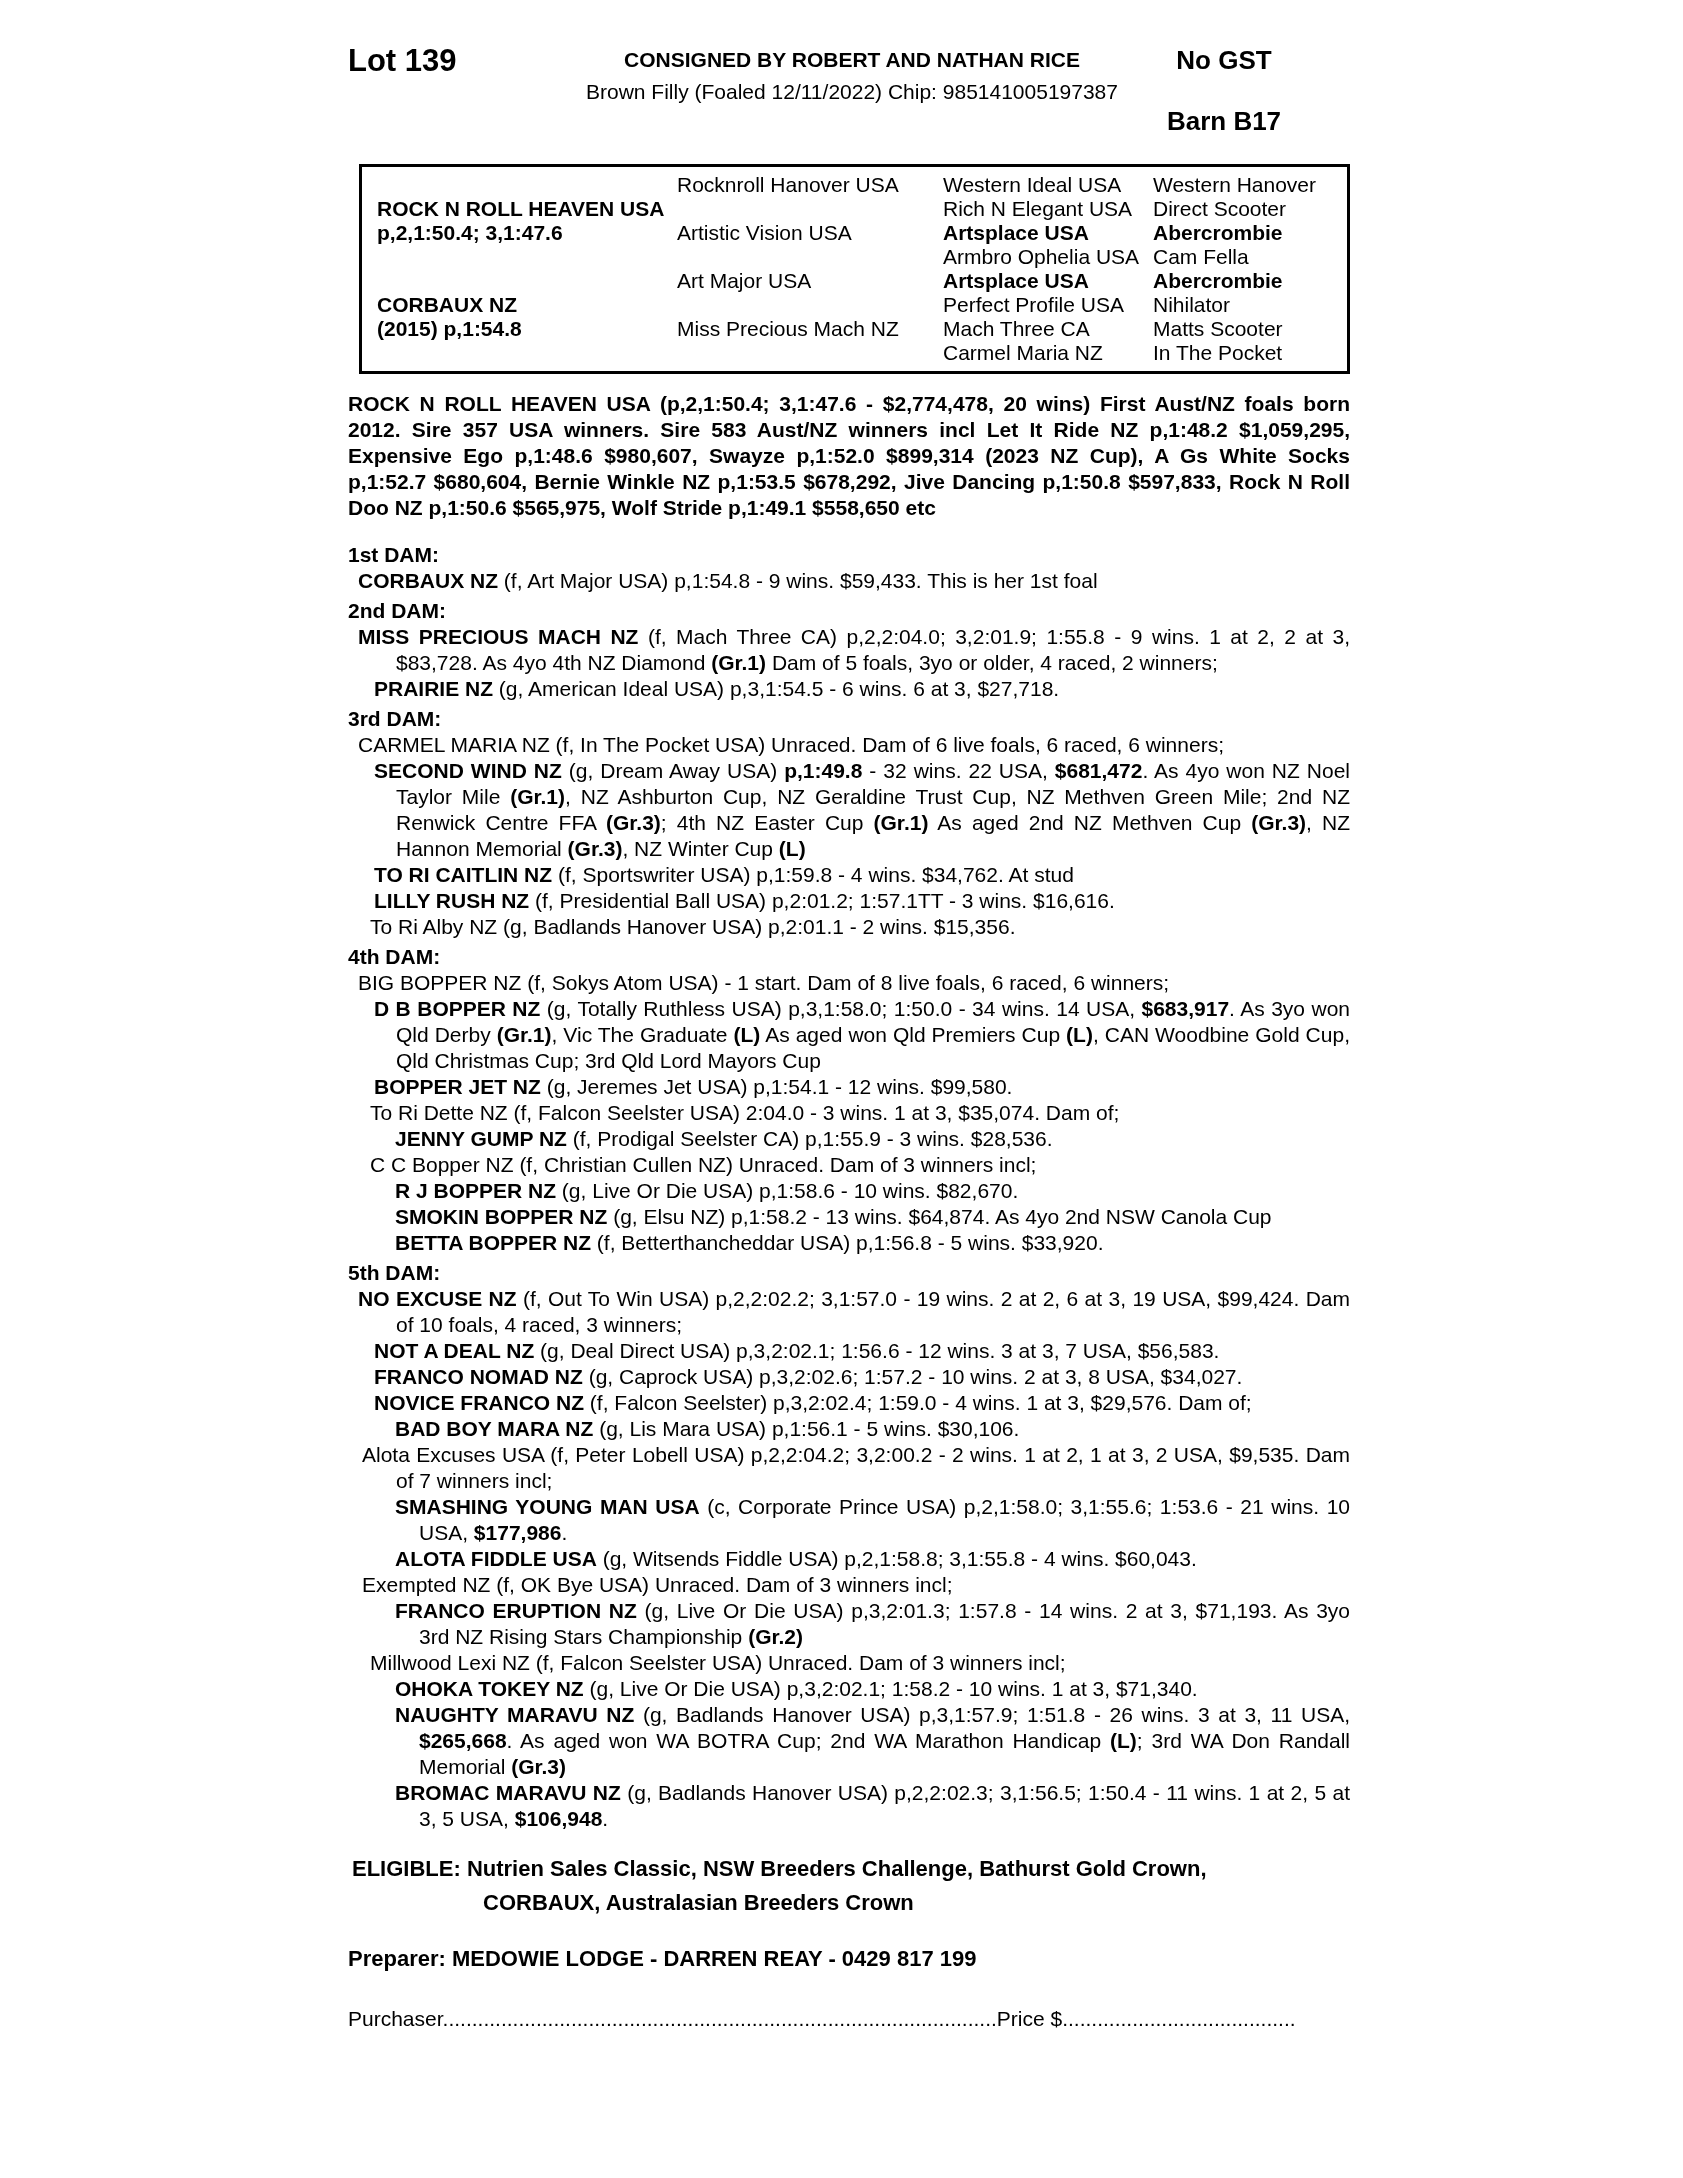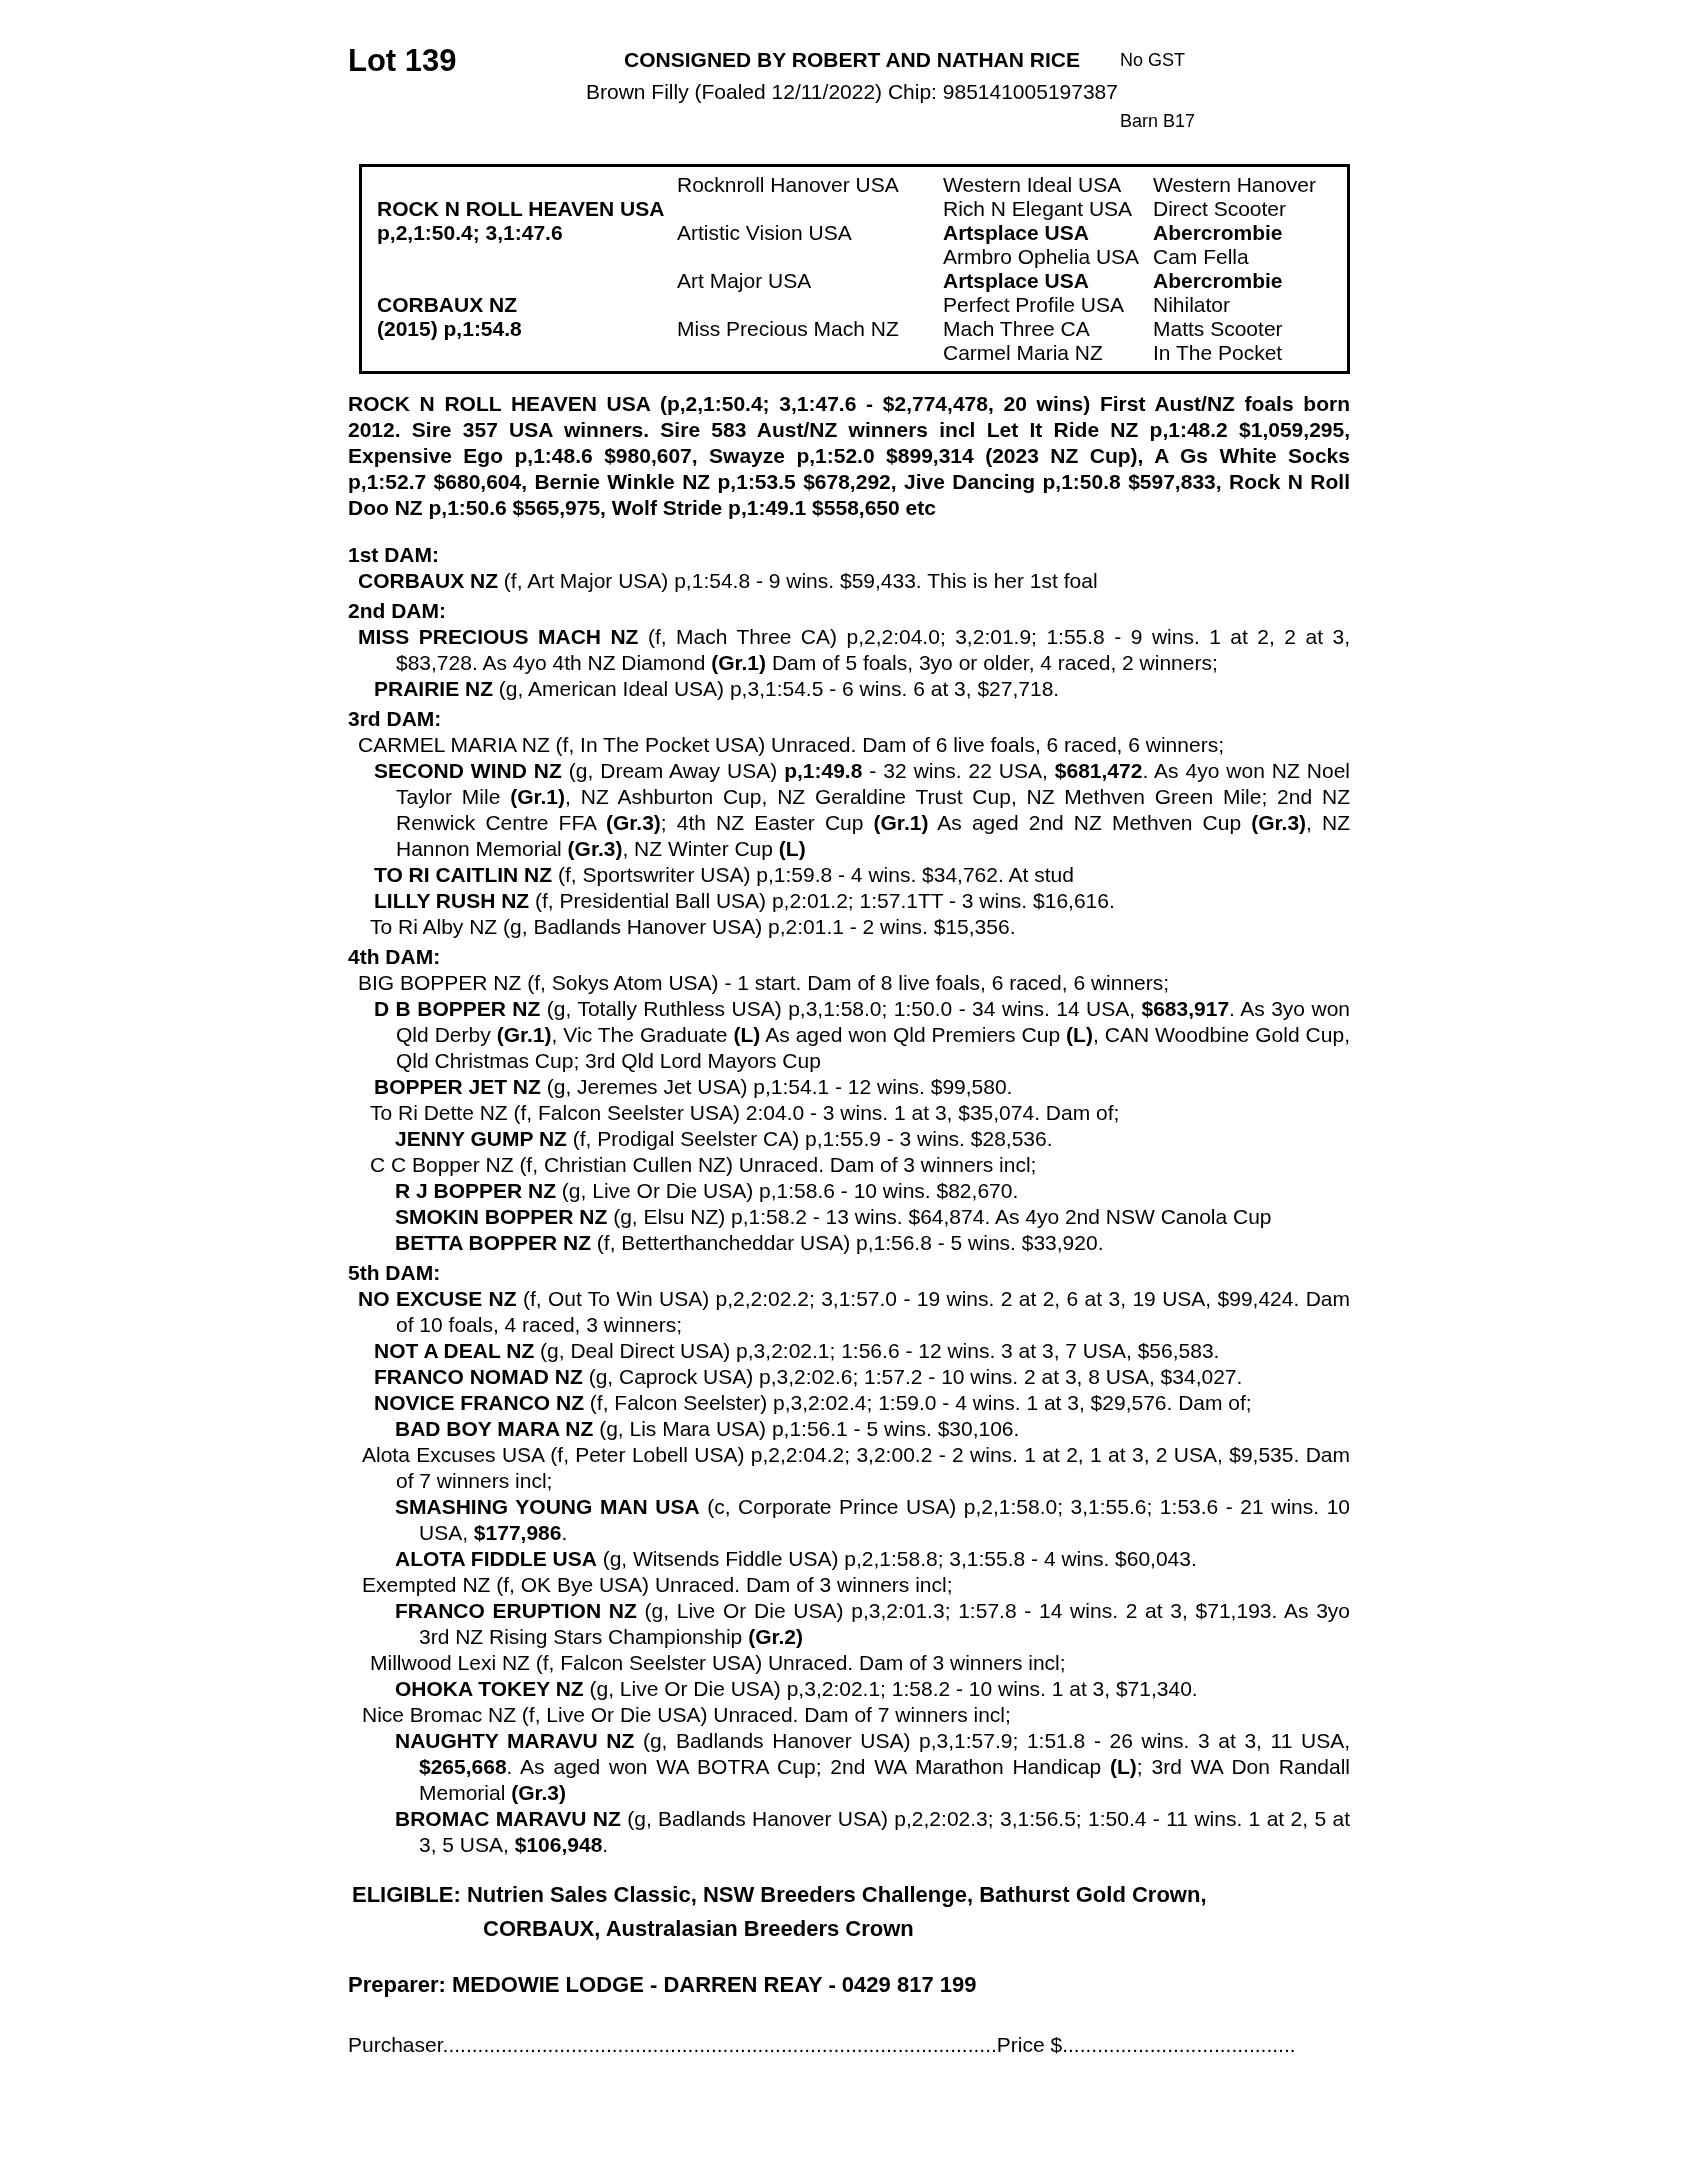--- a/index.html
+++ b/index.html
@@ -6,21 +6,21 @@
   body{width:1683px;height:2178px;position:relative;font-family:"Liberation Sans","DejaVu Sans",sans-serif;color:#000;}
   .page{position:absolute;left:0;top:0;width:1683px;height:2178px;background:#fff;}
   .content{position:absolute;left:348px;top:44px;width:1002px;}
 
   
   .header{display:grid;grid-template-columns:236px 1fr 230px;align-items:start;}
   .lot{font-size:31px;font-weight:bold;line-height:34px;}
   .hcenter{text-align:center;}
   .consigned{font-weight:bold;font-size:21px;line-height:32px;}
   .desc{font-size:21px;line-height:31px;}
-  .hright{text-align:left;padding-right:22px;font-weight:normal;font-size:18px;}
+  .hright{text-align:center;padding-right:22px;font-weight:bold;font-size:26px;}
   .nogst{line-height:32px;}
   .barn{line-height:26px;margin-top:32px;}
 
   
   .ptable{border:3px solid #000;margin-top:30px;padding:6px 0 6px 15px;display:grid;
           grid-template-columns:300px 266px 210px 1fr;font-size:21px;margin-left:11px;}
   .trow{display:contents;}
   .tc{line-height:24px;white-space:nowrap;}
 
   
@@ -143,21 +143,20 @@
       <p class="ln h23"><span class="b">FRANCO NOMAD NZ</span><span> (g, Caprock USA) p,3,2:02.6; 1:57.2 - 10 wins. 2 at 3, 8 USA, $34,027.</span></p>
       <p class="ln h23"><span class="b">NOVICE FRANCO NZ</span><span> (f, Falcon Seelster) p,3,2:02.4; 1:59.0 - 4 wins. 1 at 3, $29,576. Dam of;</span></p>
       <p class="ln h34"><span class="b">BAD BOY MARA NZ</span><span> (g, Lis Mara USA) p,1:56.1 - 5 wins. $30,106.</span></p>
       <p class="ln h13b"><span>Alota Excuses USA (f, Peter Lobell USA) p,2,2:04.2; 3,2:00.2 - 2 wins. 1 at 2, 1 at 3, 2 USA, $9,535. Dam of 7 winners incl;</span></p>
       <p class="ln h34"><span class="b">SMASHING YOUNG MAN USA</span><span> (c, Corporate Prince USA) p,2,1:58.0; 3,1:55.6; 1:53.6 - 21 wins. 10 USA, </span><span class="b">$177,986</span><span>.</span></p>
       <p class="ln h34"><span class="b">ALOTA FIDDLE USA</span><span> (g, Witsends Fiddle USA) p,2,1:58.8; 3,1:55.8 - 4 wins. $60,043.</span></p>
       <p class="ln h13b"><span>Exempted NZ (f, OK Bye USA) Unraced. Dam of 3 winners incl;</span></p>
       <p class="ln h34"><span class="b">FRANCO ERUPTION NZ</span><span> (g, Live Or Die USA) p,3,2:01.3; 1:57.8 - 14 wins. 2 at 3, $71,193. As 3yo 3rd NZ Rising Stars Championship </span><span class="b">(Gr.2)</span></p>
       <p class="ln h23b"><span>Millwood Lexi NZ (f, Falcon Seelster USA) Unraced. Dam of 3 winners incl;</span></p>
       <p class="ln h34"><span class="b">OHOKA TOKEY NZ</span><span> (g, Live Or Die USA) p,3,2:02.1; 1:58.2 - 10 wins. 1 at 3, $71,340.</span></p>
-      <p class="ln h13b"><span>Nice Bromac NZ (f, Live Or Die USA) Unraced. Dam of 7 winners incl;</span></p>
       <p class="ln h34"><span class="b">NAUGHTY MARAVU NZ</span><span> (g, Badlands Hanover USA) p,3,1:57.9; 1:51.8 - 26 wins. 3 at 3, 11 USA, </span><span class="b">$265,668</span><span>. As aged won WA BOTRA Cup; 2nd WA Marathon Handicap </span><span class="b">(L)</span><span>; 3rd WA Don Randall Memorial </span><span class="b">(Gr.3)</span></p>
       <p class="ln h34"><span class="b">BROMAC MARAVU NZ</span><span> (g, Badlands Hanover USA) p,2,2:02.3; 3,1:56.5; 1:50.4 - 11 wins. 1 at 2, 5 at 3, 5 USA, </span><span class="b">$106,948</span><span>.</span></p>
     </div>
 
     <p class="elig elig1">ELIGIBLE: Nutrien Sales Classic, NSW Breeders Challenge, Bathurst Gold Crown,</p>
     <p class="elig elig2">CORBAUX, Australasian Breeders Crown</p>
 
     <p class="preparer">Preparer: MEDOWIE LODGE - DARREN REAY - 0429 817 199</p>
 
     <p class="purchaser">Purchaser...............................................................................................Price $........................................</p>

